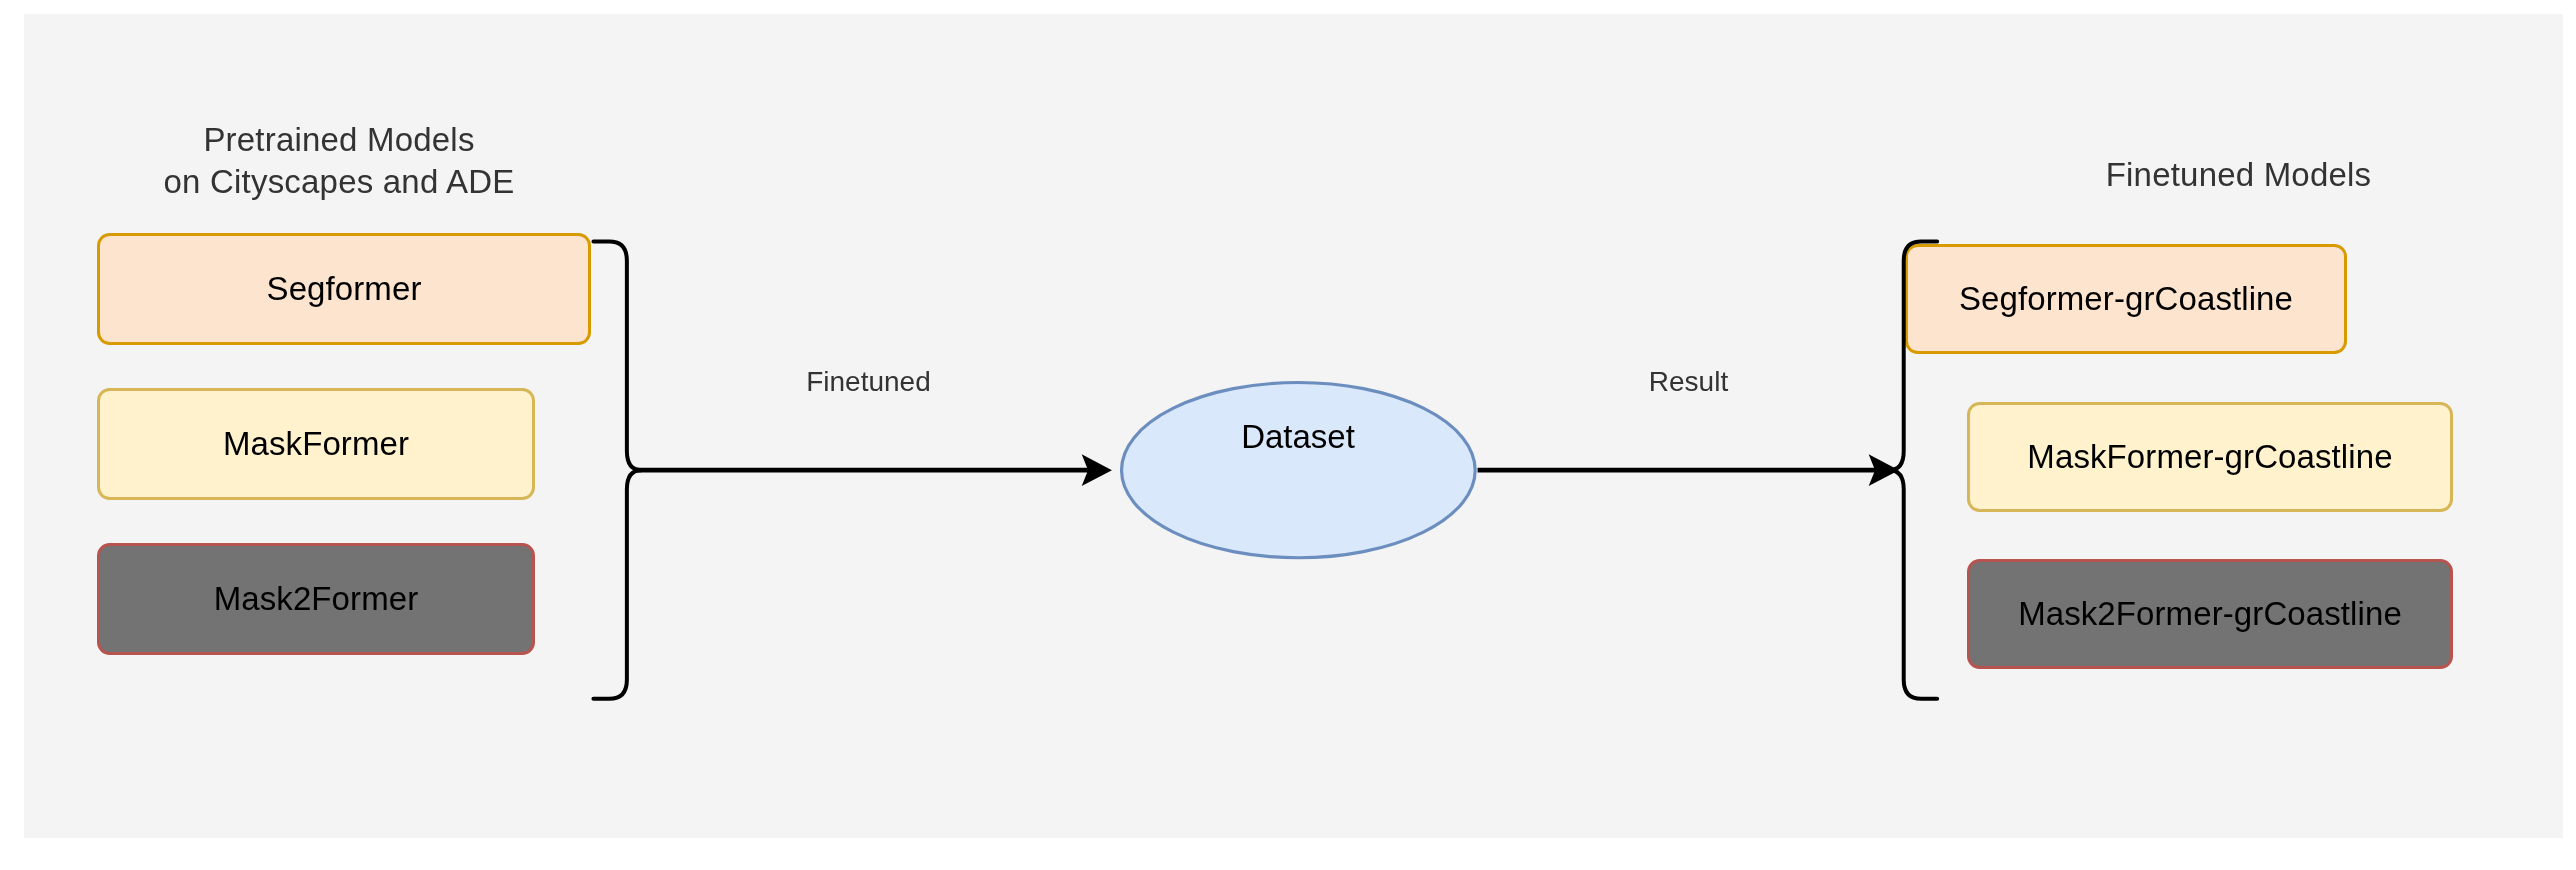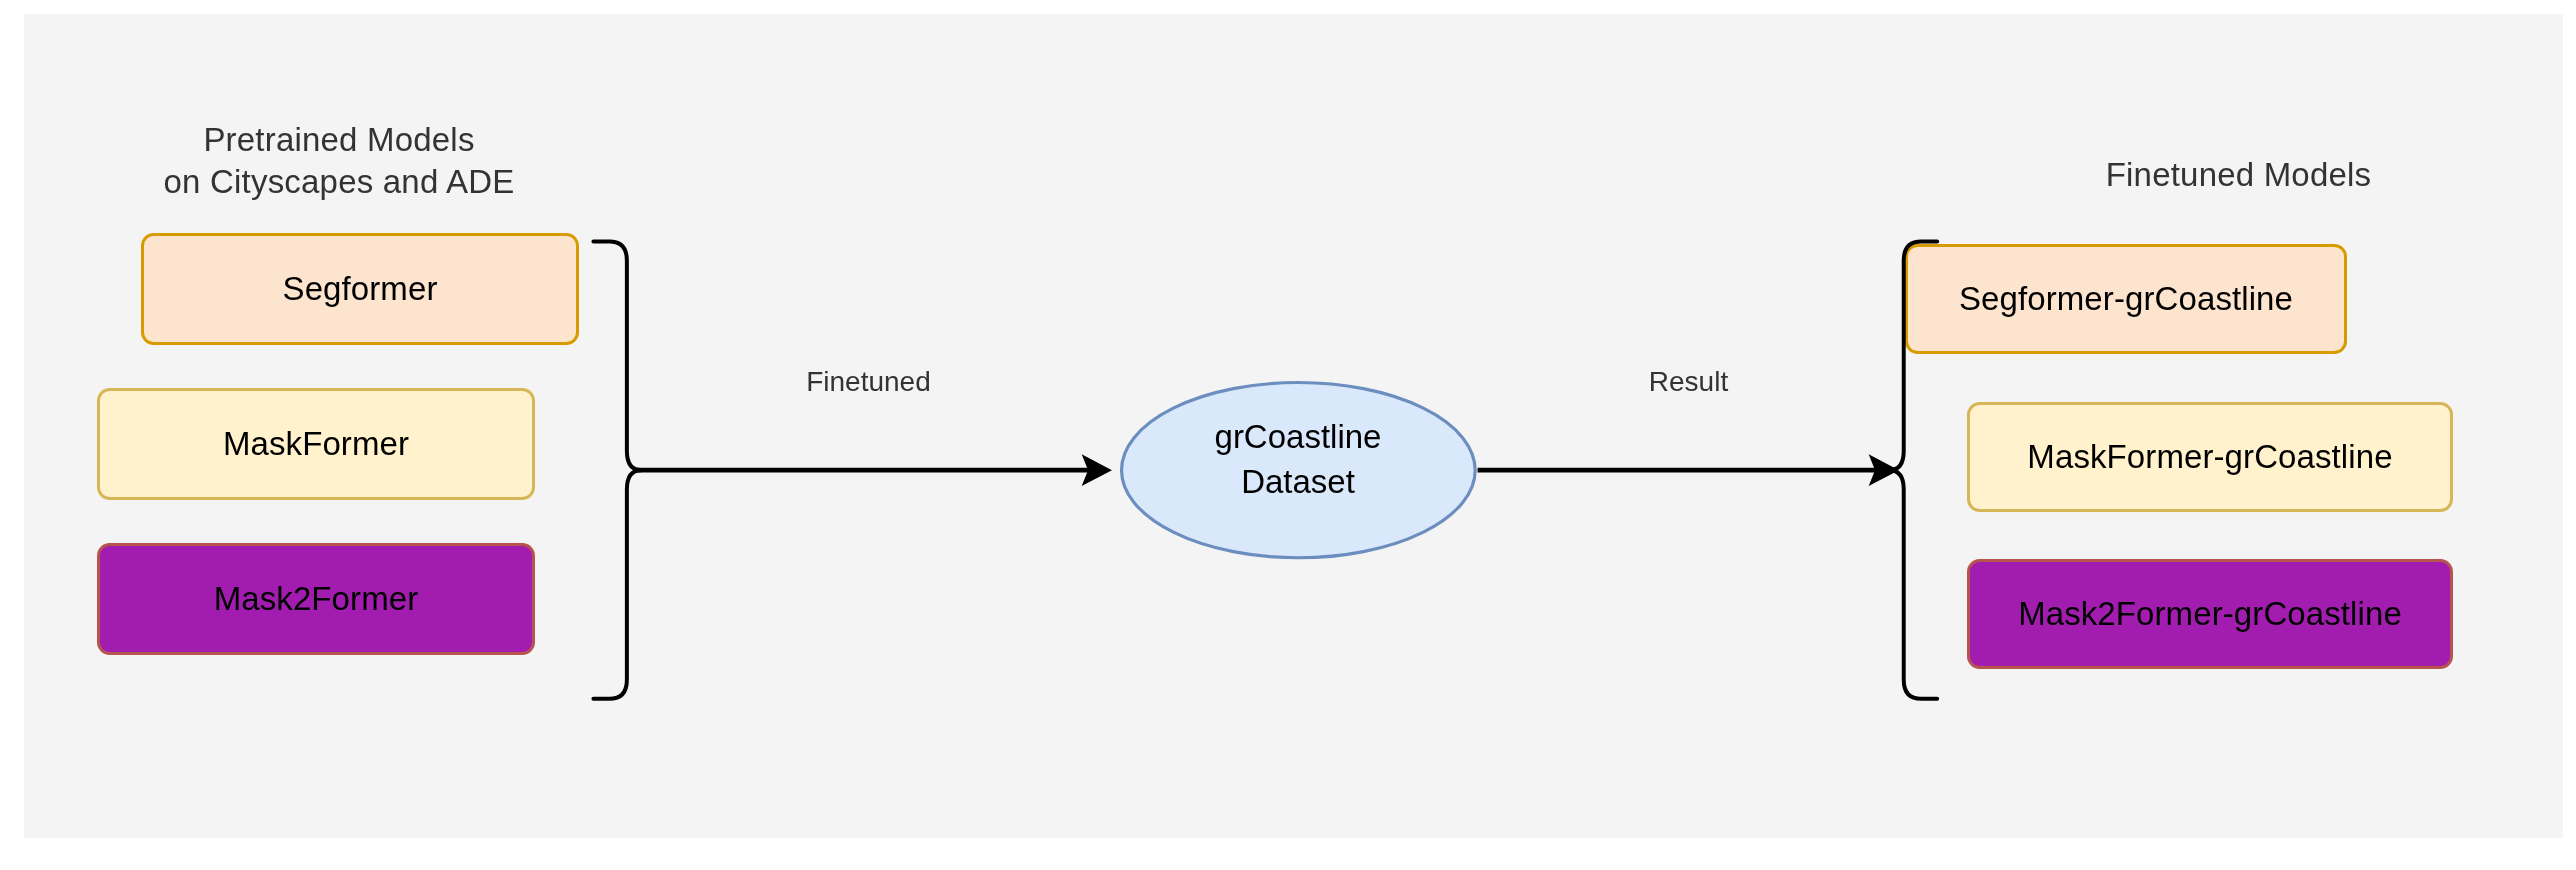--- a/index.html
+++ b/index.html
@@ -55,24 +55,24 @@
     display: flex;
     align-items: center;
     justify-content: center;
     font-size: 33px;
     color: #000000;
     white-space: nowrap;
     letter-spacing: 0.1px;
   }
   .box-orange { background: #fce4ce; border-color: #d79b00; }
   .box-yellow { background: #fff2cc; border-color: #d6b656; }
-  .box-red    { background: #a21caf; border-color: #b85450; }
-
-  
-  #box-segformer   { left: 97px; top: 233px; width: 438px; height: 112px; margin-left: 44px; }
+  .box-red    { background: #737373; border-color: #b85450; }
+
+  
+  #box-segformer   { left: 97px; top: 233px; width: 494px; height: 112px; }
   #box-maskformer  { left: 97px; top: 388px; width: 438px; height: 112px; }
   #box-mask2former { left: 97px; top: 543px; width: 438px; height: 112px; }
 
   
   #box-segformer-gr   { left: 1905px; top: 244px; width: 442px; height: 110px; align-items: center; }
   #box-maskformer-gr  { left: 1967px; top: 402px; width: 486px; height: 110px; }
   #box-mask2former-gr { left: 1967px; top: 559px; width: 486px; height: 110px; }
 
   
   #overlay {
@@ -185,19 +185,18 @@
            Q 2390 303 2390 327
            L 2390 566
            Q 2390 590 2372 590
            Q 2390 590 2390 614
            L 2390 853
            Q 2390 877 2412 877
            L 2432 877"></path>
 </svg>
 
 <div id="ellipse-label">
-  <span class="line">grCoastline</span>
   <span class="line">Dataset</span>
 </div>
 
 <div class="edge-label" id="edge-label-finetuned">Finetuned</div>
 <div class="edge-label" id="edge-label-result">Result</div>
 
 
 </body></html>

